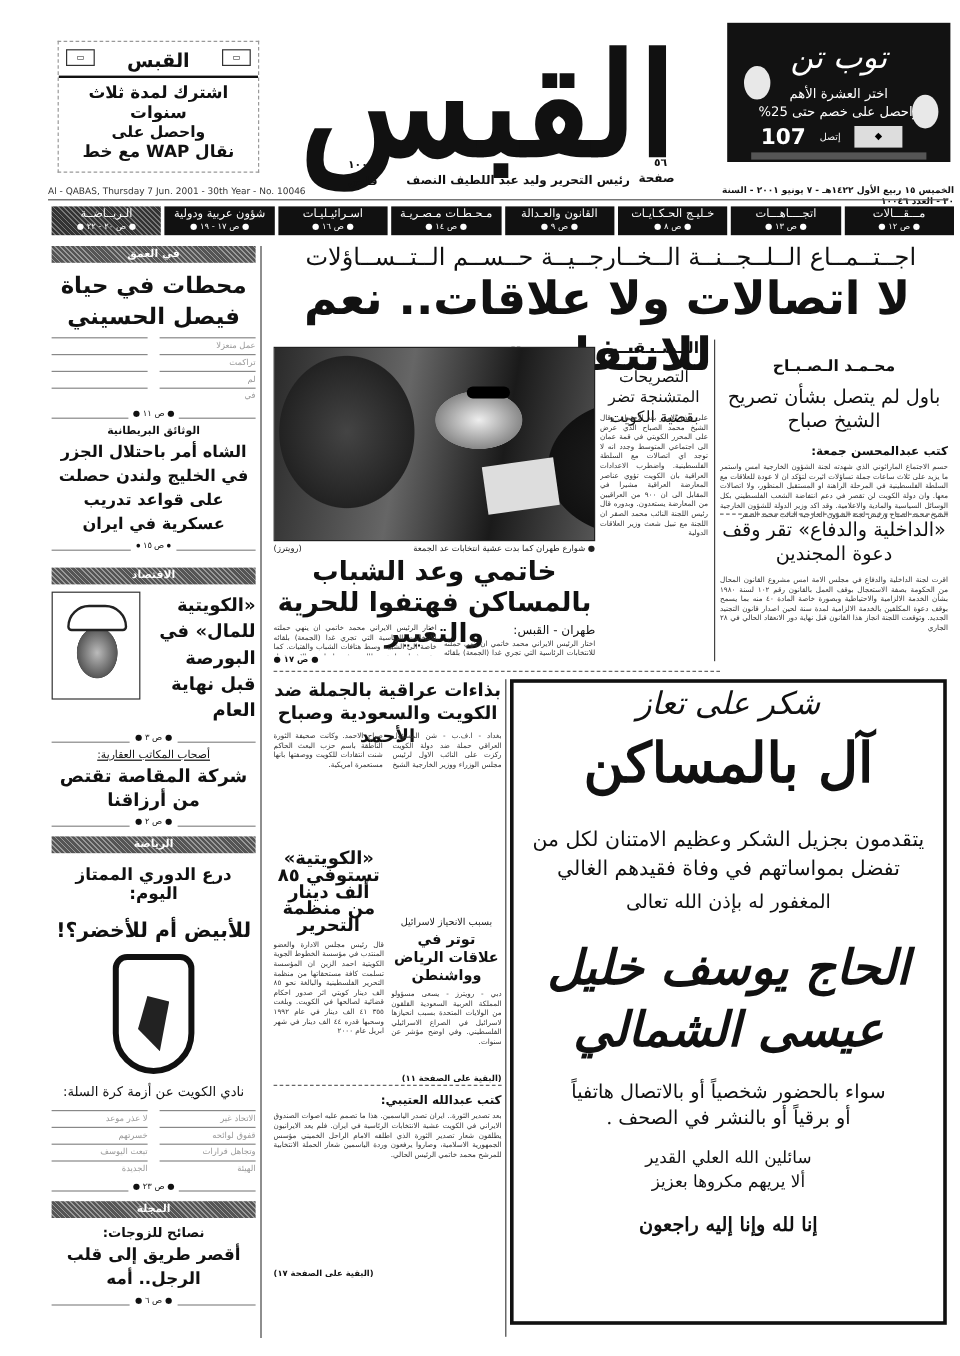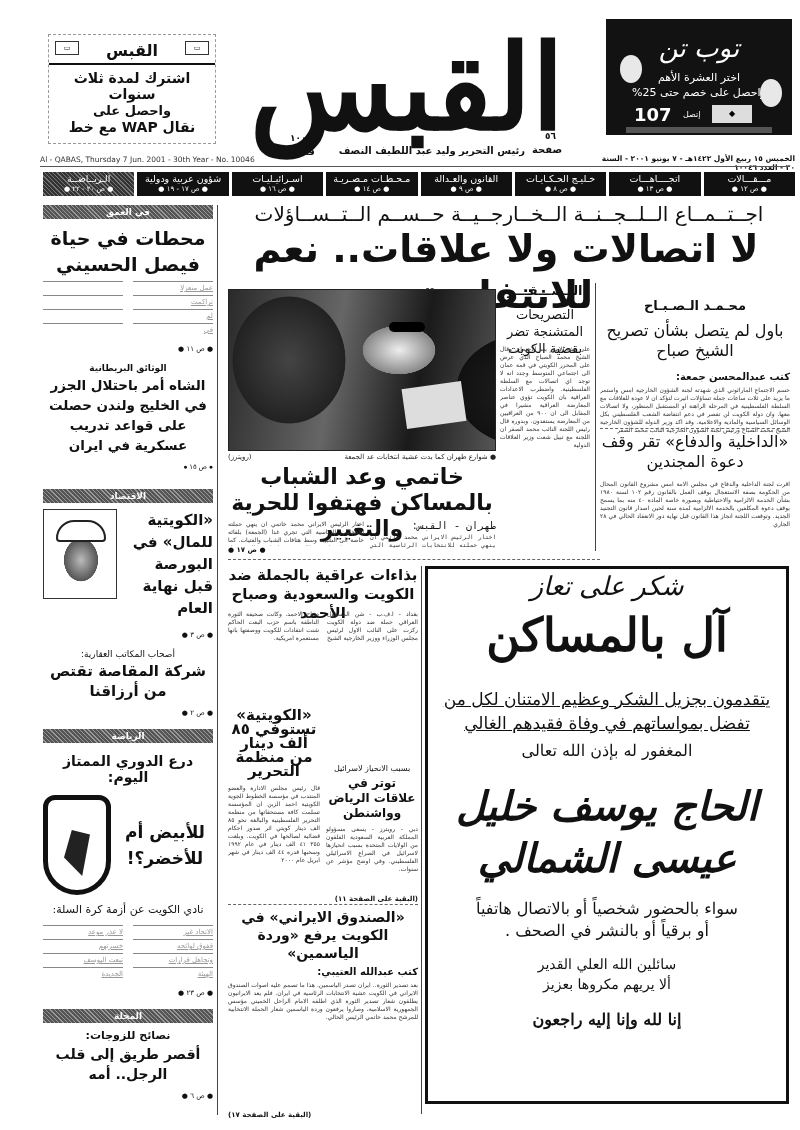--- a/index.html
+++ b/index.html
@@ -64,31 +64,31 @@
       radial-gradient(ellipse 90px 70px at 300px 100px, #222 0, #111 80%, transparent 81%),
       radial-gradient(ellipse 80px 90px at 60px 70px, #444 0, #222 70%, transparent 71%),
       linear-gradient(100deg, #2a2a2a, #666 40%, #1a1a1a 70%, #555); border: 1px solid #222; }
   .photo .glasses { position: absolute; left: 160px; top: 32px; width: 36px; height: 10px; background: #000; border-radius: 5px; }
   .photo .sign { position: absolute; left: 175px; top: 95px; width: 60px; height: 40px; background: #ddd; transform: rotate(-8deg); }
   .caption { left: 228px; top: 453px; width: 362px; font-size: 7px; display: flex; justify-content: space-between; color: #222; }
 
   
   .lcol { left: 43px; top: 205px; width: 170px; }
   .sect-bar { height: 14px; background: repeating-linear-gradient(45deg, #555 0 2px, #999 2px 3px); color: #fff; font-size: 9px; line-height: 14px; text-align: center; font-weight: bold; }
-  .dot-ref { font-size: 7px; text-align: center; display: flex; align-items: flex-start; gap: 4px; flex-direction: column; }
+  .dot-ref { font-size: 7px; text-align: center; display: flex; align-items: flex-end; gap: 4px; }
   .dot-ref .ln { flex: 1; height: 1px; background: #888; }
   .teaser-grid { display: grid; grid-template-columns: 1fr 1fr; column-gap: 10px; }
-  .teaser-grid div { border-top: 1px solid #888; font-size: 7px; color: #999; height: 14px; line-height: 13px; text-align: right; text-decoration: underline; }
+  .teaser-grid div { border-top: 1px solid #888; font-size: 7px; color: #999; height: 14px; line-height: 13px; text-align: right; }
 
   
   .obit { left: 425px; top: 566px; width: 364px; height: 538px; border: 3px solid #111; text-align: center; font-family: "DejaVu Serif", serif; }
   .obit .basmala { font-size: 10px; margin-top: 8px; }
   .obit .thanks { font-size: 26px; margin-top: 2px; font-style: italic; }
   .obit .family { font-size: 46px; font-weight: bold; margin-top: 4px; line-height: 60px; }
-  .obit .msg { font-size: 17px; line-height: 24px; margin-top: 22px; text-decoration: underline; }
+  .obit .msg { font-size: 17px; line-height: 24px; margin-top: 22px; }
   .obit .late { font-size: 16px; margin-top: 6px; }
   .obit .name { font-size: 40px; font-weight: bold; margin-top: 20px; line-height: 52px; font-style: italic; }
   .obit .means { font-size: 16px; line-height: 22px; margin-top: 14px; }
   .obit .prayer { font-size: 14px; line-height: 20px; margin-top: 12px; }
   .obit .verse { font-size: 16px; font-weight: bold; margin-top: 16px; }
 
   .hr-dots { height: 0; border-top: 1px dashed #666; }
 </style>
 </head>
 <body>
@@ -191,21 +191,21 @@
   <div class="sign"></div>
 </div>
 <div class="abs caption" style="width:268px;">
   <span>● شوارع طهران كما بدت عشية انتخابات عد الجمعة</span>
   <span>(رويترز)</span>
 </div>
 
 <div class="abs" style="left:228px; top:464px; width:268px; text-align:center;">
   <div style="font-size:22px; font-weight:bold; line-height:26px;">خاتمي وعد الشباب بالمساكن فهتفوا للحرية والتغيير</div>
 </div>
-<div class="abs" style="left:370px; top:520px; width:126px;font-family:Liberation Mono, monospace;">
+<div class="abs" style="left:370px; top:520px; width:126px;">
   <div style="font-size:10px; text-align:right;">طهران - القبس:</div>
   <div class="body-text" style="height:16px; overflow:hidden; margin-top:2px;">اختار الرئيس الايراني محمد خاتمي ان ينهي حملته للانتخابات الرئاسية التي تجري غدا (الجمعة) بلقائه خاصة الى الشبيبة وسط هتافات الشباب والفتيات. كما وعد فيها بعلبية مطالبهم في ايجاد مجالات عمل ومساكن فضلا عن الكرامة والاستقلال والحرية.</div>
 </div>
 <div class="abs" style="left:228px; top:520px; width:136px;">
   <div class="body-text" style="height:26px; overflow:hidden;">اختار الرئيس الايراني محمد خاتمي ان ينهي حملته للانتخابات الرئاسية التي تجري غدا (الجمعة) بلقائه خاصة الى الشبيبة وسط هتافات الشباب والفتيات. كما وعد فيها بعلبية مطالبهم في ايجاد مجالات عمل ومساكن فضلا عن الكرامة والاستقلال والحرية.</div>
   <div class="page-ref">● ص ١٧ ●</div>
 </div>
 <div class="abs hr-dots" style="left:228px; top:559px; width:372px;"></div>
 
 <div class="abs" style="left:228px; top:566px; width:190px; text-align:center;">
@@ -220,21 +220,20 @@
 
 <div class="abs" style="left:326px; top:700px; width:92px; text-align:center;">
   <div style="font-size:8px; margin-top:64px;">بسبب الانحياز لاسرائيل</div>
   <div style="font-size:12px; font-weight:bold; line-height:15px; margin-top:3px;">توتر في علاقات الرياض وواشنطن</div>
   <div class="body-text" style="margin-top:4px; height:70px; overflow:hidden;">دبي - رويترز - يسعى مسؤولو المملكة العربية السعودية القلقون من الولايات المتحدة بسبب انحيازها لاسرائيل في الصراع الاسرائيلي الفلسطيني. وفي اوضح مؤشر عن سنوات.</div>
   <div class="page-ref" style="text-align:right;">(البقية على الصفحة ١١)</div>
 </div>
 <div class="abs hr-dots" style="left:228px; top:904px; width:190px;"></div>
 
 <div class="abs" style="left:228px; top:908px; width:190px; text-align:center;">
-  <div style="font-size:14px; font-weight:bold; line-height:18px;">«الصندوق الايراني» في الكويت يرفع «وردة الياسمين»</div>
   <div class="sub-h" style="margin-top:4px;">كتب عبدالله العتيبي:</div>
   <div class="body-text" style="margin-top:4px; height:130px; overflow:hidden;">بعد تصدير الثورة.. ايران تصدر الياسمين. هذا ما تصمم عليه اصوات الصندوق الايراني في الكويت عشية الانتخابات الرئاسية في ايران. فلم يعد الايرانيون يطلقون شعار تصدير الثورة الذي اطلقه الامام الراحل الخميني مؤسس الجمهورية الاسلامية، وصاروا يرفعون وردة الياسمين شعار الحملة الانتخابية للمرشح محمد خاتمي الرئيس الحالي.</div>
   <div class="page-ref" style="text-align:left;">(البقية على الصفحة ١٧)</div>
 </div>
 <div class="abs col-rule-v" style="left:421px; top:566px; height:548px;"></div>
 
 <div class="abs col-rule-v" style="left:217px; top:205px; height:910px;"></div>
 <div class="abs lcol">
   <div class="sect-bar">في العمق</div>
   <div style="font-size:19px; font-weight:bold; text-align:center; line-height:26px; margin-top:6px;">محطات في حياة فيصل الحسيني</div>
@@ -268,31 +267,31 @@
     <div style="width:74px; height:90px; border:1px solid #333; background: radial-gradient(ellipse 24px 30px at 37px 50px, #bbb 0, #555 70%, #fff 72%), #fff; position:relative;">
       <div style="position:absolute; left:12px; top:10px; width:50px; height:22px; background:#fff; border:2px solid #222; border-radius:20px 20px 4px 4px;"></div>
     </div>
   </div>
   <div class="dot-ref" style="margin-top:8px;">
       <span class="ln"></span>
       <span>● ص ٣ ●</span>
       <span class="ln"></span>
     </div>
 
-  <div style="font-size:9px; text-align:center; margin-top:6px;">أصحاب المكاتب العقارية:</div>
+  <div style="font-size:9px; text-align:center; margin-top:6px;text-decoration:underline;">أصحاب المكاتب العقارية:</div>
   <div style="font-size:15px; font-weight:bold; text-align:center; line-height:20px; margin-top:2px; letter-spacing:2px;">شركة المقاصة تقتص من أرزاقنا</div>
   <div class="dot-ref" style="margin-top:4px;">
       <span class="ln"></span>
       <span>● ص ٢ ●</span>
       <span class="ln"></span>
     </div>
 
   <div class="sect-bar" style="margin-top:8px;">الرياضة</div>
   <div style="font-size:14px; font-weight:bold; text-align:center; margin-top:10px;">درع الدوري الممتاز اليوم:</div>
-  <div style="display:flex; margin-top:10px; gap:6px; align-items:center;">
+  <div style="display:flex; flex-direction:column; margin-top:10px; gap:6px; align-items:center;">
     <div style="flex:1; font-size:17px; font-weight:bold; line-height:26px; text-align:center;">للأبيض أم للأخضر؟!</div>
     <div style="width:68px; height:100px; border:5px solid #111; border-radius:12px 12px 34px 34px; background:#fff; position:relative;">
       <div style="position:absolute; left:16px; top:30px; width:26px; height:46px; background:#222; clip-path: polygon(30% 0, 100% 10%, 70% 100%, 0 60%);"></div>
     </div>
   </div>
   <div style="font-size:11px; text-align:center; line-height:18px; margin-top:6px;">نادي الكويت عن أزمة كرة السلة:</div>
   <div class="teaser-grid" style="margin-top:6px;">
     <div>الاتحاد غير</div>
       <div>لا عذر موعد</div>
     <div>قفوق لوائحه</div>

